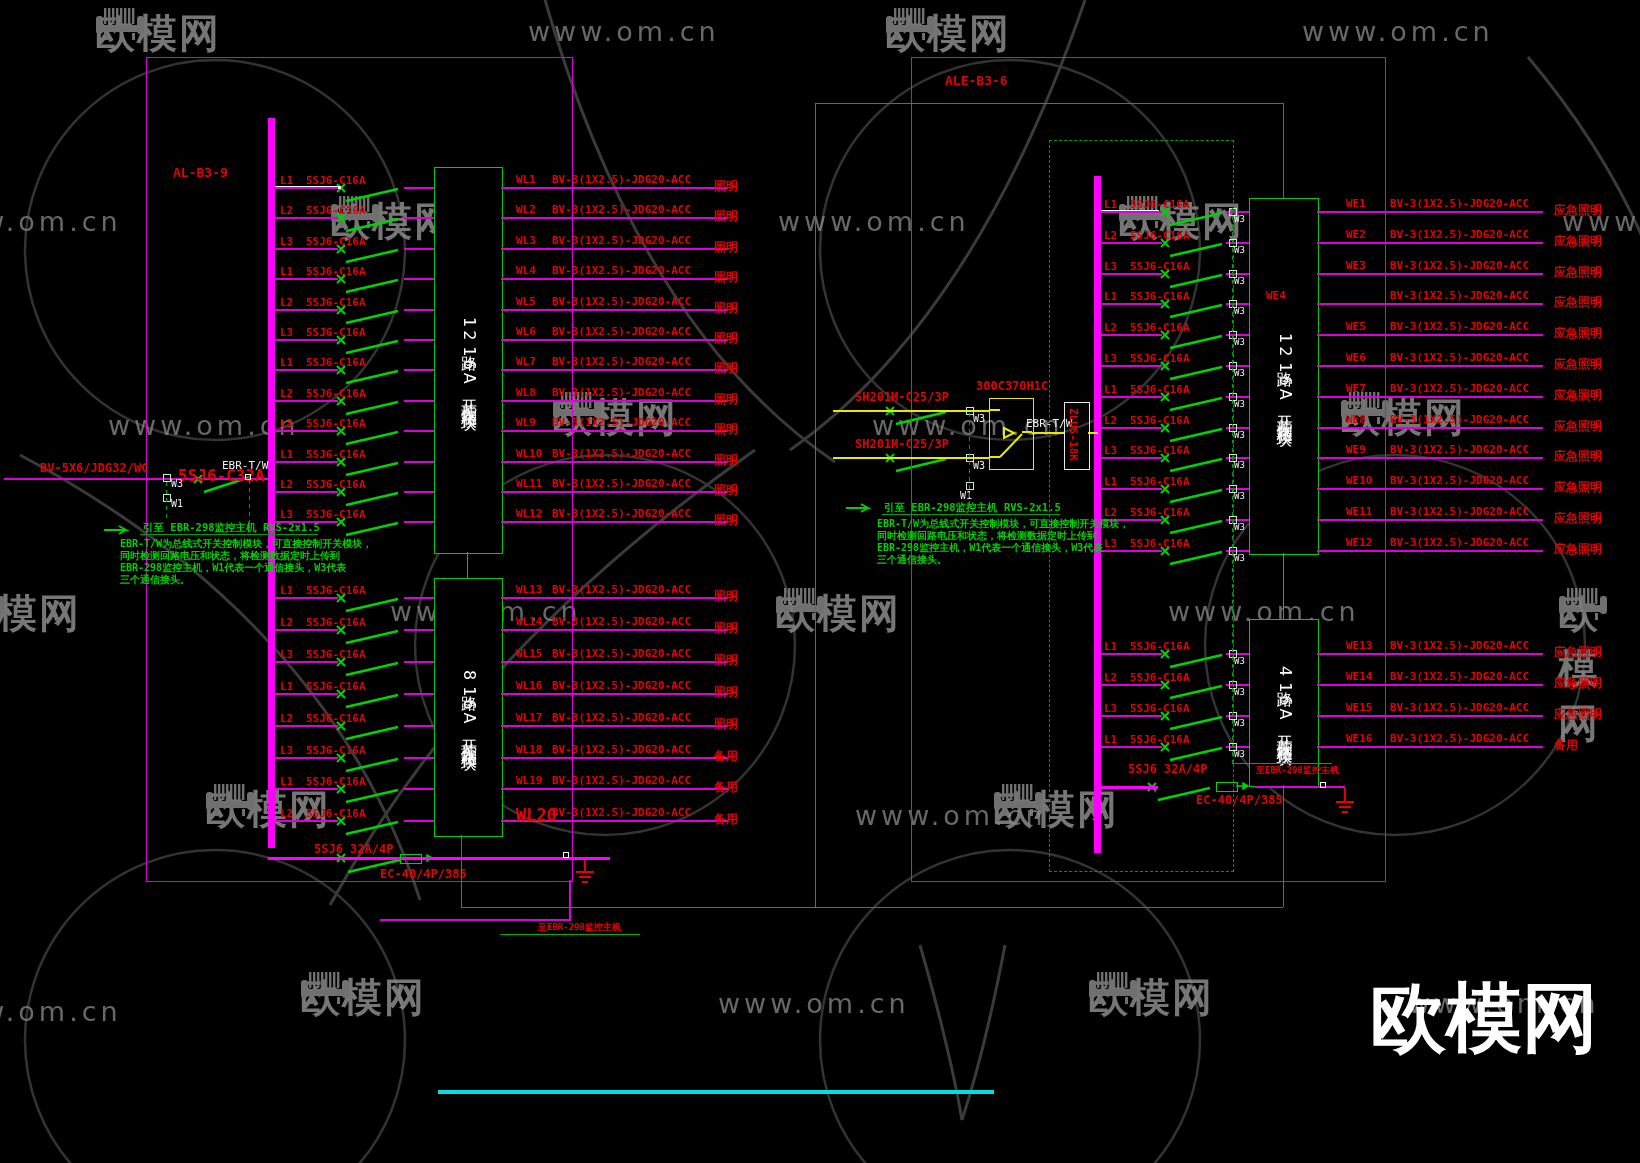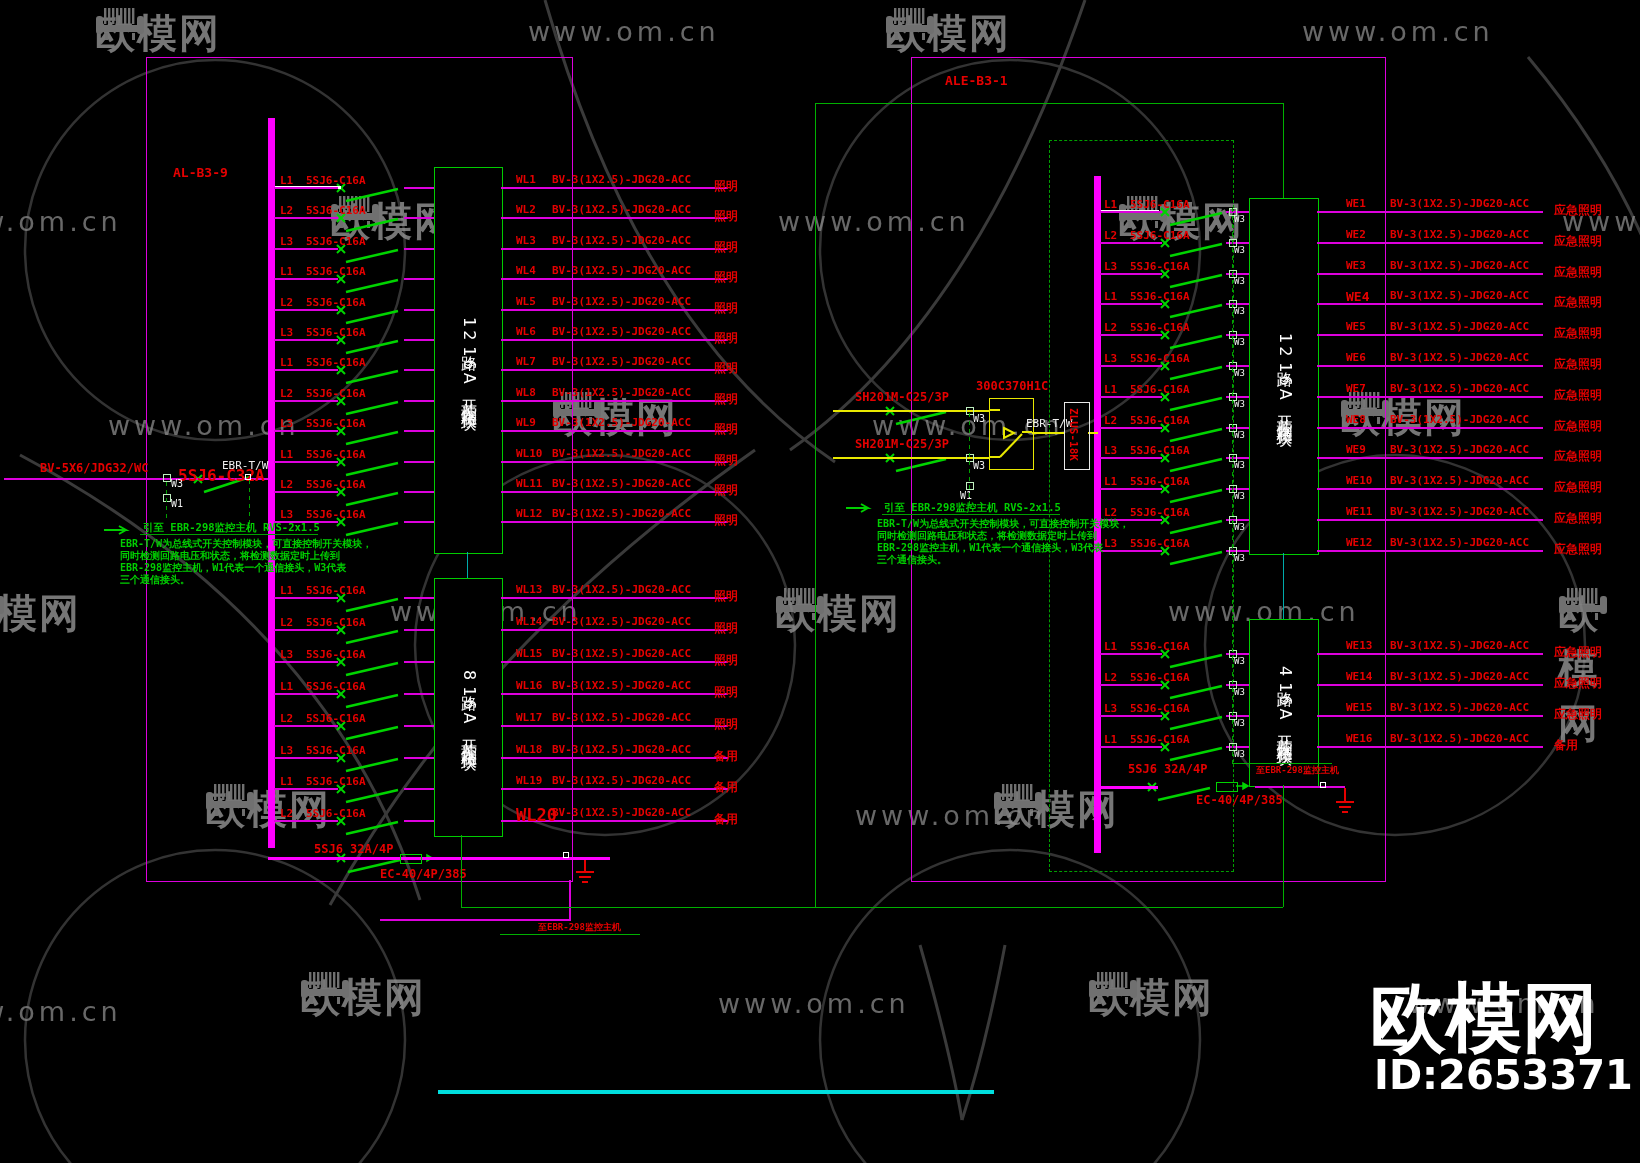--- a/index.html
+++ b/index.html
@@ -627,21 +627,21 @@
       <div class="hl" style="left:400px;top:854px;width:20px;height:8px;border:1px solid #00d400;"></div>
       <div class="t red" style="left:380px;top:868px;font-size:12px;">EC-40/4P/385</div>
       <div class="hl" style="left:563px;top:852px;width:4px;height:4px;border:1px solid #ffffff;"></div>
       <div class="vl" style="left:569px;top:880px;width:2px;height:39px;background:#dd00dd;"></div>
       <div class="hl" style="left:380px;top:919px;width:191px;height:2px;background:#dd00dd;"></div>
       <div class="vl" style="left:461px;top:835px;width:1px;height:72px;background:#00b000;"></div>
       <div class="hl" style="left:461px;top:907px;width:822px;height:1px;background:#00b000;"></div>
       <div class="hl" style="left:500px;top:934px;width:140px;height:1px;background:#00b000;"></div>
       <div class="t red" style="left:538px;top:923px;font-size:9px;">至EBR-298监控主机</div>
       <div class="hl" style="left:911px;top:57px;width:473px;height:823px;border:1px solid #dd00dd;"></div>
-      <div class="t red" style="left:945px;top:74px;font-size:13px;">ALE-B3-1</div>
+      <div class="t red" style="left:945px;top:74px;font-size:13px;">ALE-B3-6</div>
       <div class="hl" style="left:815px;top:103px;width:468px;height:1px;background:#00b000;"></div>
       <div class="vl" style="left:815px;top:103px;width:1px;height:804px;background:#00b000;"></div>
       <div class="vl" style="left:1283px;top:103px;width:1px;height:95px;background:#00b000;"></div>
       <div class="dashrect" style="left:1049px;top:140px;width:183px;height:730px;"></div>
       <div class="vl" style="left:1094px;top:176px;width:7px;height:677px;background:#ff00ff;"></div>
       <div class="hl" style="left:1101px;top:210px;width:58px;height:3px;background:#ffffff;"></div>
       <div class="modbox" style="left:1249px;top:198px;width:68px;height:355px;">
         <div class="modlabel">
           <div>12路16A开关控制模块</div>
         </div>
@@ -681,21 +681,21 @@
       <div class="t red" style="left:1346px;top:260px;font-size:11px;">WE3</div>
       <div class="t red" style="left:1390px;top:260px;font-size:11px;">BV-3(1X2.5)-JDG20-ACC</div>
       <div class="t red" style="left:1554px;top:266px;font-size:12px;">应急照明</div>
       <div class="hl" style="left:1229px;top:270px;width:6px;height:6px;border:1px solid #bfefbf;"></div>
       <div class="t wht" style="left:1234px;top:277px;font-size:9px;">W3</div>
       <div class="t red" style="left:1104px;top:291px;font-size:11px;">L1</div>
       <div class="t red" style="left:1130px;top:291px;font-size:11px;">5SJ6-C16A</div>
       <div class="hl" style="left:1100px;top:303px;width:62px;height:2px;background:#dd00dd;"></div>
       <div class="hl" style="left:1226px;top:303px;width:23px;height:2px;background:#dd00dd;"></div>
       <div class="hl" style="left:1317px;top:303px;width:226px;height:2px;background:#dd00dd;"></div>
-      <div class="t red" style="left:1346px;top:290px;font-size:13px;">WE4</div>
+      <div class="t red" style="left:1266px;top:290px;font-size:11px;">WE4</div>
       <div class="t red" style="left:1390px;top:290px;font-size:11px;">BV-3(1X2.5)-JDG20-ACC</div>
       <div class="t red" style="left:1554px;top:296px;font-size:12px;">应急照明</div>
       <div class="hl" style="left:1229px;top:300px;width:6px;height:6px;border:1px solid #bfefbf;"></div>
       <div class="t wht" style="left:1234px;top:307px;font-size:9px;">W3</div>
       <div class="t red" style="left:1104px;top:322px;font-size:11px;">L2</div>
       <div class="t red" style="left:1130px;top:322px;font-size:11px;">5SJ6-C16A</div>
       <div class="hl" style="left:1100px;top:334px;width:62px;height:2px;background:#dd00dd;"></div>
       <div class="hl" style="left:1226px;top:334px;width:23px;height:2px;background:#dd00dd;"></div>
       <div class="hl" style="left:1317px;top:334px;width:226px;height:2px;background:#dd00dd;"></div>
       <div class="t red" style="left:1346px;top:321px;font-size:11px;">WE5</div>
@@ -844,14 +844,13 @@
       <div class="t red" style="left:1128px;top:763px;font-size:12px;">5SJ6 32A/4P</div>
       <div class="hl" style="left:1216px;top:782px;width:20px;height:8px;border:1px solid #00d400;"></div>
       <div class="t red" style="left:1196px;top:794px;font-size:12px;">EC-40/4P/385</div>
       <div class="hl" style="left:1255px;top:786px;width:90px;height:2px;background:#dd00dd;"></div>
       <div class="hl" style="left:1320px;top:782px;width:4px;height:4px;border:1px solid #ffffff;"></div>
       <div class="vl" style="left:1283px;top:785px;width:1px;height:122px;background:#00b000;"></div>
     </div>
 
   <div id="title-underline"></div>
   <div id="brand-name">欧模网</div>
-  <div id="brand-id">ID:2653371</div>
 </div>
 
 </body></html>

